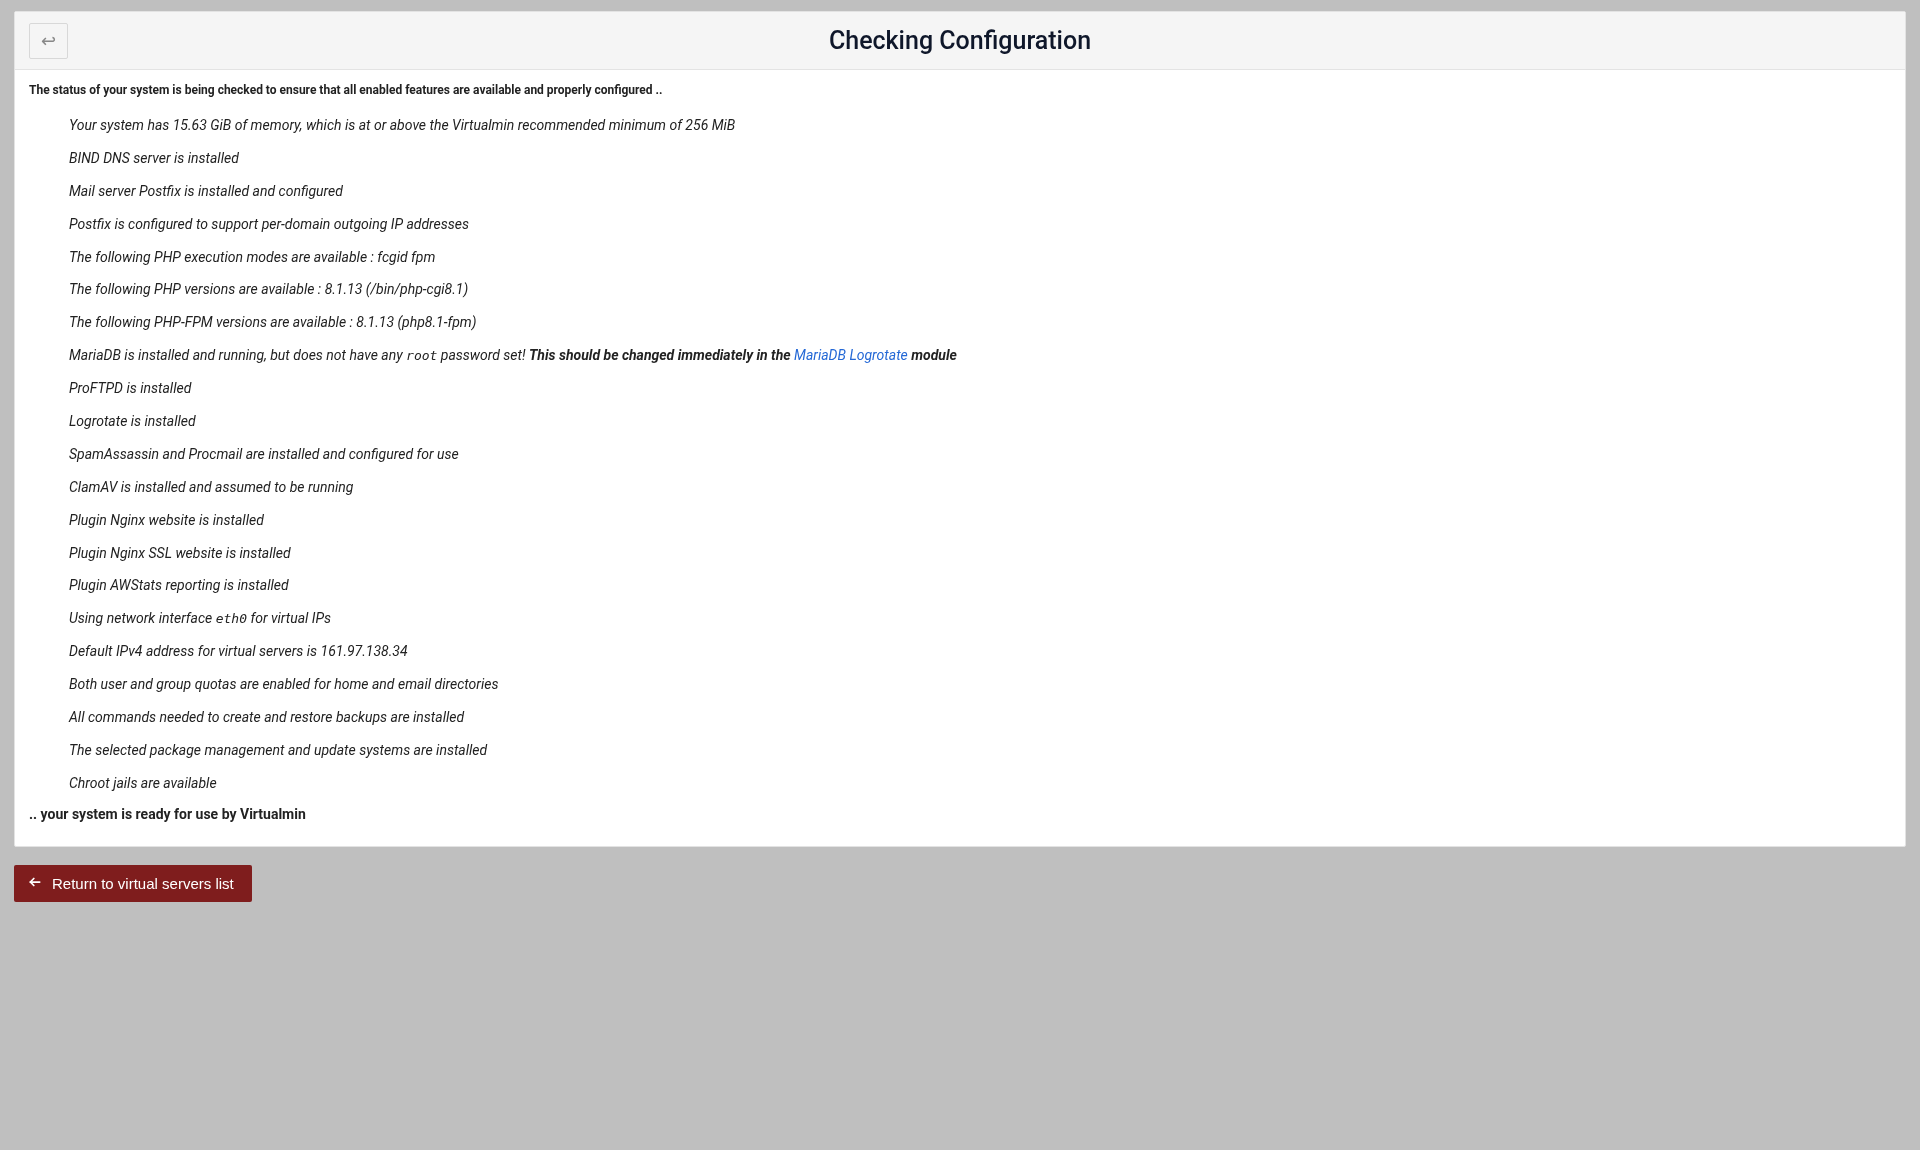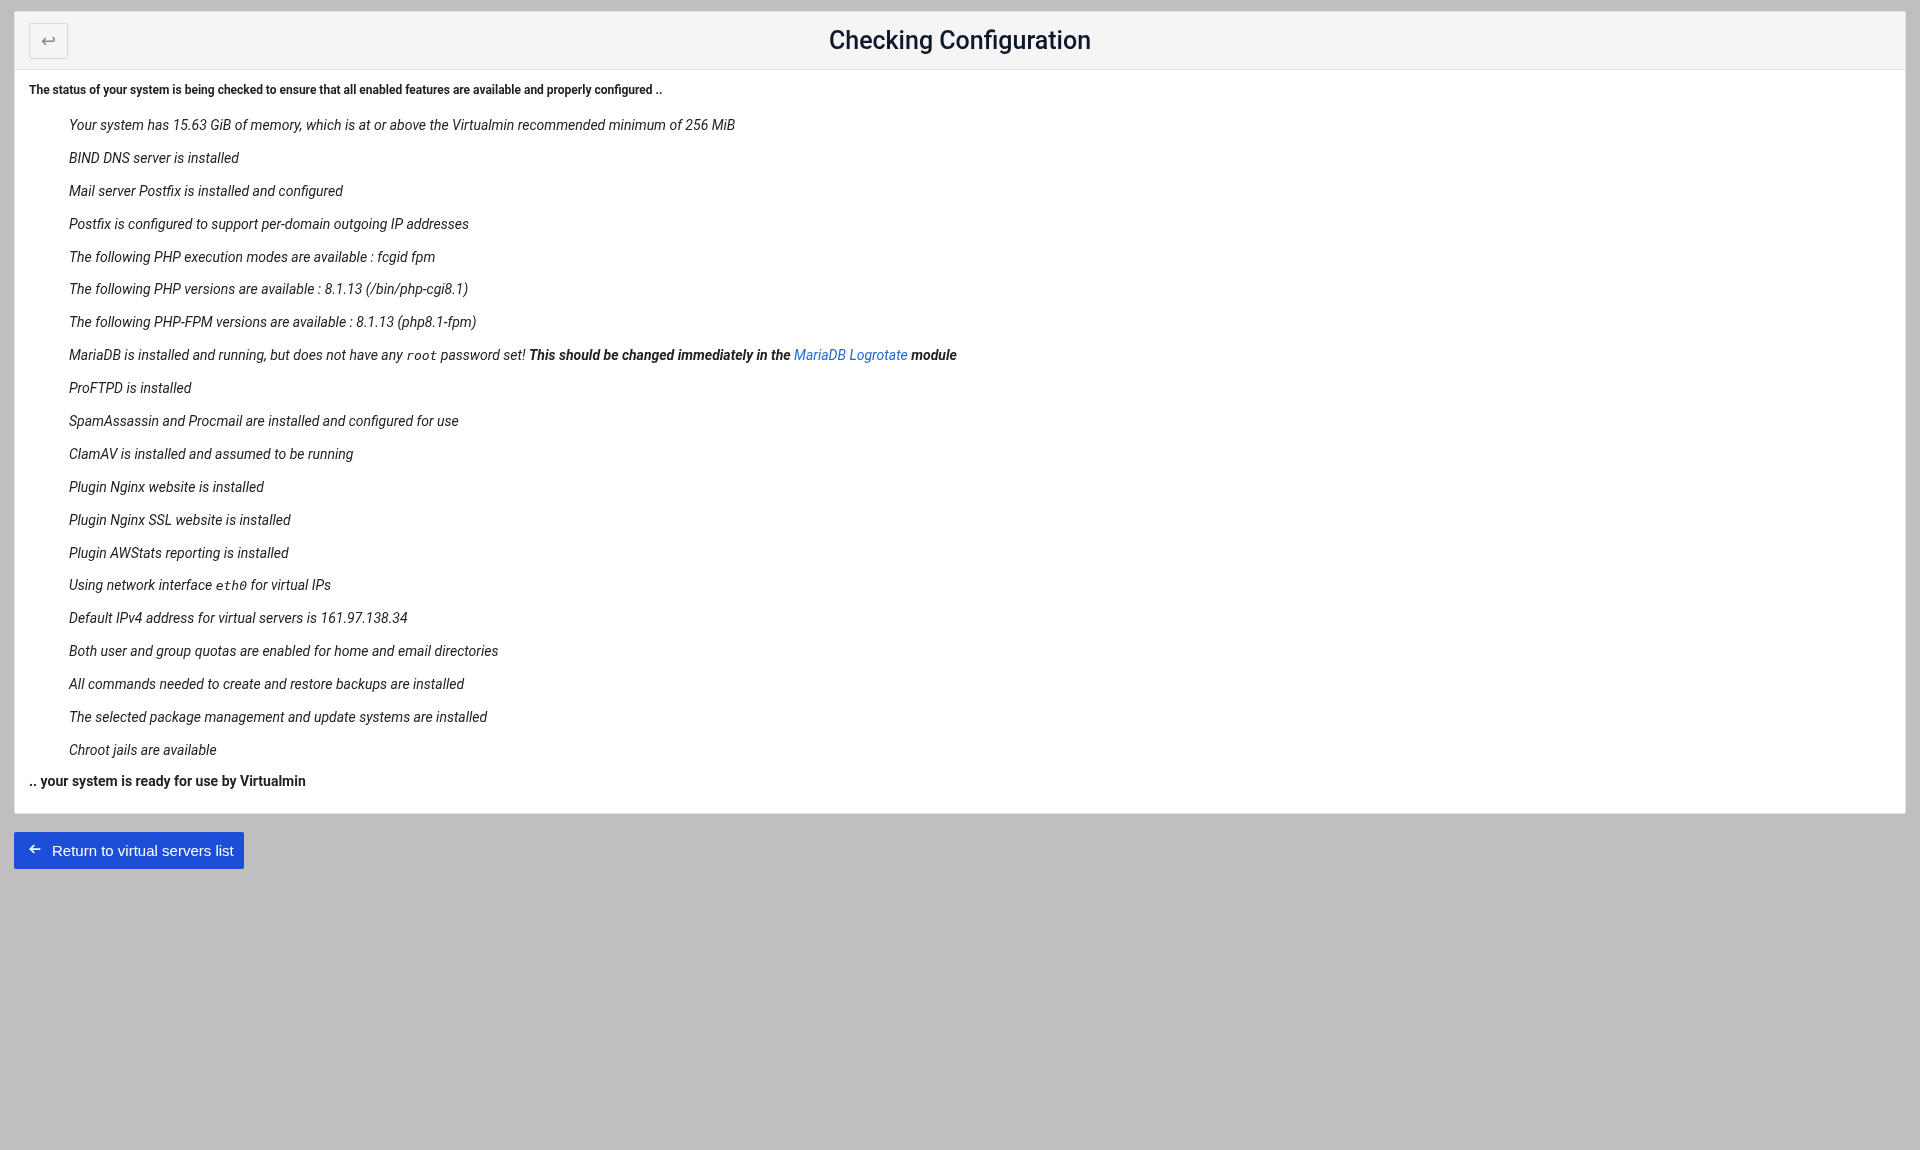--- a/index.html
+++ b/index.html
@@ -77,24 +77,24 @@
     }
     .outro-bold {
       font-weight: 700;
       font-size: 14px;
       margin-top: 6px;
     }
     .footer-btn-wrap {
       margin-top: 18px;
     }
     .primary-btn {
-      background: #1d4ed8;
+      background: #7f1d1d;
       color: #fff;
       border: none;
-      padding: 10px 10px 10px 14px;
+      padding: 10px 18px 10px 14px;
       font-size: 15px;
       cursor: pointer;
       display: inline-flex;
       align-items: center;
       gap: 10px;
       border-radius: 2px;
     }
     .arrow-icon {
       display: inline-block;
       line-height: 1;
@@ -120,20 +120,21 @@
     <div class="check-item">Postfix is configured to support per-domain outgoing IP addresses</div>
     <div class="check-item">The following PHP execution modes are available : fcgid fpm</div>
     <div class="check-item">The following PHP versions are available : 8.1.13 (/bin/php-cgi8.1)</div>
     <div class="check-item">The following PHP-FPM versions are available : 8.1.13 (php8.1-fpm)</div>
 
     <div class="check-item">
       <span>MariaDB is installed and running, but does not have any </span><span class="mono">root</span><span> password set! </span><span class="bold">This should be changed immediately in the </span><a href="#">MariaDB Logrotate</a><span class="bold"> module</span>
     </div>
 
     <div class="check-item">ProFTPD is installed</div>
+    <div class="check-item">Logrotate is installed</div>
     <div class="check-item">SpamAssassin and Procmail are installed and configured for use</div>
     <div class="check-item">ClamAV is installed and assumed to be running</div>
     <div class="check-item">Plugin Nginx website is installed</div>
     <div class="check-item">Plugin Nginx SSL website is installed</div>
     <div class="check-item">Plugin AWStats reporting is installed</div>
 
     <div class="check-item">
       <span>Using network interface </span><span class="mono">eth0</span><span> for virtual IPs</span>
     </div>
 

